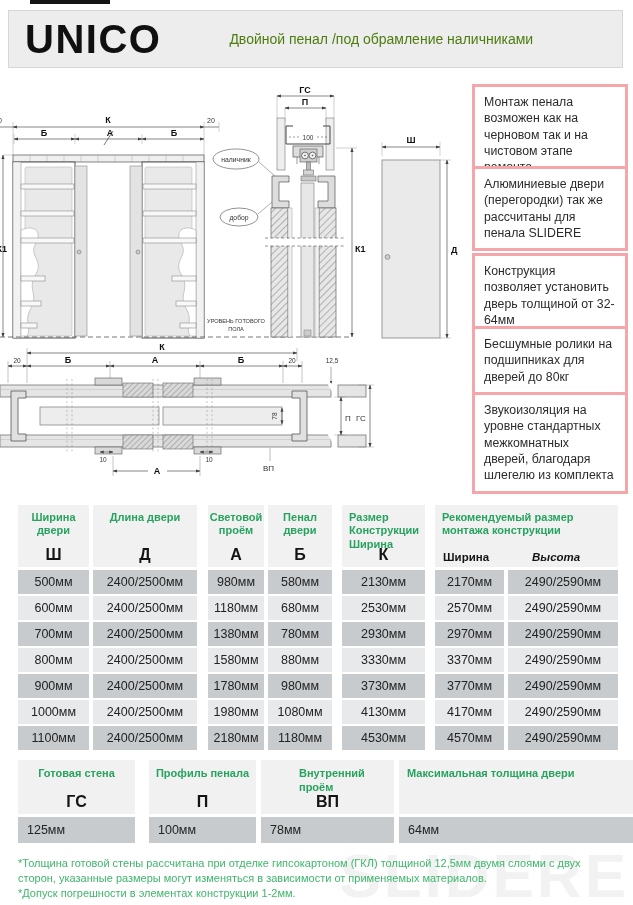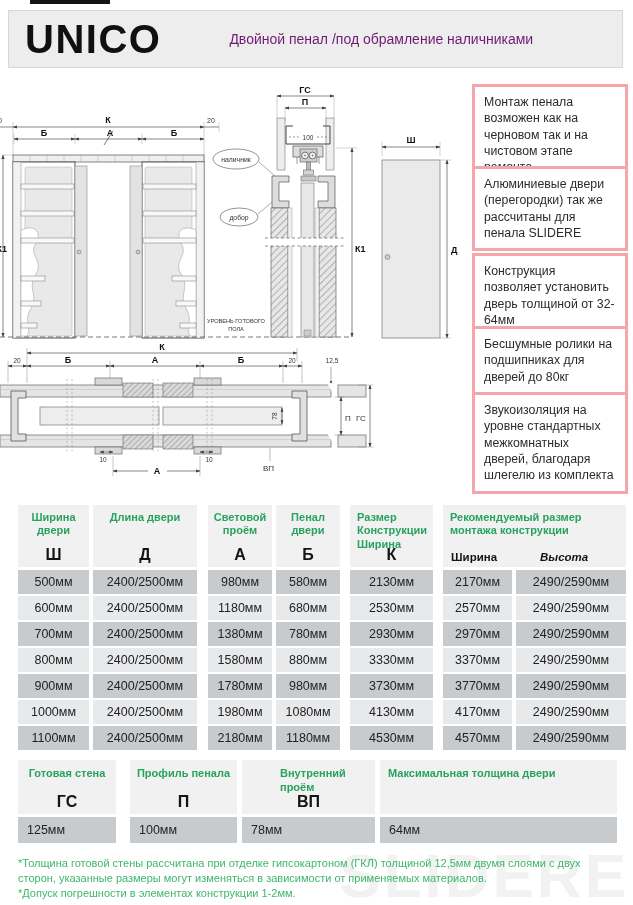--- a/index.html
+++ b/index.html
@@ -4,21 +4,21 @@
 <style>
   html,body{margin:0;padding:0;background:#fff;}
   body{font-family:"Liberation Sans",sans-serif;}
   .page{position:relative;width:633px;height:905px;background:#fff;overflow:hidden;}
   .top-strip{position:absolute;left:30px;top:0;width:80px;height:4px;background:#141414;}
 
   
   .header{position:absolute;left:8px;top:10px;width:613px;height:56px;background:#ededed;
           border:1px solid #d6d6d6;display:flex;align-items:center;}
   .brand{font-size:40px;font-weight:bold;letter-spacing:1.5px;color:#101010;margin-left:16px;}
-  .subtitle{font-size:14px;color:#701a75;margin-left:68px;}
+  .subtitle{font-size:14px;color:#4d7c0f;margin-left:68px;}
 
   
   .drawing{position:absolute;left:0;top:80px;width:470px;height:420px;}
   svg text{fill:#333;}
   .dimtext{font-size:7px;}
   .dimbold{font-size:9px;font-weight:bold;fill:#111;}
 
   
   .callout{position:absolute;left:472px;width:156px;border:3px solid #f4a6aa;background:#fff;
            box-sizing:border-box;padding:7px 9px;font-size:12.3px;line-height:1.33;color:#2b2b2b;}
@@ -27,40 +27,40 @@
   .co3{top:253px;min-height:57px;}
   .co4{top:326px;min-height:55px;}
   .co5{top:392px;min-height:88px;}
 
   
   .size-table{position:absolute;left:18px;top:505px;}
   .st-row{display:flex;margin-bottom:2px;}
   .st-head{margin-bottom:3px;}
   .cell{box-sizing:border-box;}
   .cw{width:71px;}  .cl{width:104px;margin-left:4px;}
-  .ca{width:64px;margin-left:11px;} .cb{width:64px;margin-left:4px;}
+  .ca{width:56px;margin-left:11px;} .cb{width:64px;margin-left:4px;}
   .ck{width:83px;margin-left:10px;}
   .cmw{width:69px;margin-left:10px;} .cmh{width:110px;margin-left:4px;}
   .cmerged{width:183px;margin-left:10px;}
   .st-head .cell{position:relative;background:#f1f1f2;height:62px;padding-top:6px;}
   .st-title{font-weight:bold;font-size:11px;color:#27a35f;text-align:center;line-height:1.22;}
   .ck .st-title,.cmerged .st-title{text-align:left;padding:0 7px;}
   .st-letter{position:absolute;bottom:3px;left:0;right:0;text-align:center;
              font-size:16px;font-weight:bold;color:#141414;}
   .sub{position:absolute;bottom:4px;left:8px;right:0;display:flex;
        font-size:11.5px;font-weight:bold;color:#141414;}
   .sub .s1{width:73px;} .sub .s2{padding-left:16px;font-style:italic;}
   .st-body .cell{background:#e8e9eb;height:24px;display:flex;align-items:center;
                  justify-content:center;font-size:12.5px;color:#232323;}
   .st-row.dark .cell{background:#c7cbce;}
 
   
   .profile-table{position:absolute;left:18px;top:760px;}
   .pt-row{display:flex;margin-bottom:3px;}
-  .p1{width:98px;} .p2{width:107px;margin-left:14px;}
+  .p1{width:117px;} .p2{width:107px;margin-left:14px;}
   .p3{width:133px;margin-left:5px;padding-left:30px;} .p4{width:237px;margin-left:5px;}
   .pt-head .cell{position:relative;background:#f1f1f2;height:54px;padding-top:7px;}
   .pt-title{font-weight:bold;font-size:11px;color:#27a35f;text-align:center;line-height:1.25;}
   .p3 .pt-title,.p4 .pt-title{text-align:left;padding:0 8px;}
   .pt-letter{position:absolute;bottom:3px;left:0;right:0;text-align:center;
              font-size:16px;font-weight:bold;color:#141414;}
   .pt-body .cell{background:#c7cbce;height:26px;display:flex;align-items:center;
                  padding-left:9px;font-size:12.5px;color:#232323;}
 
   

